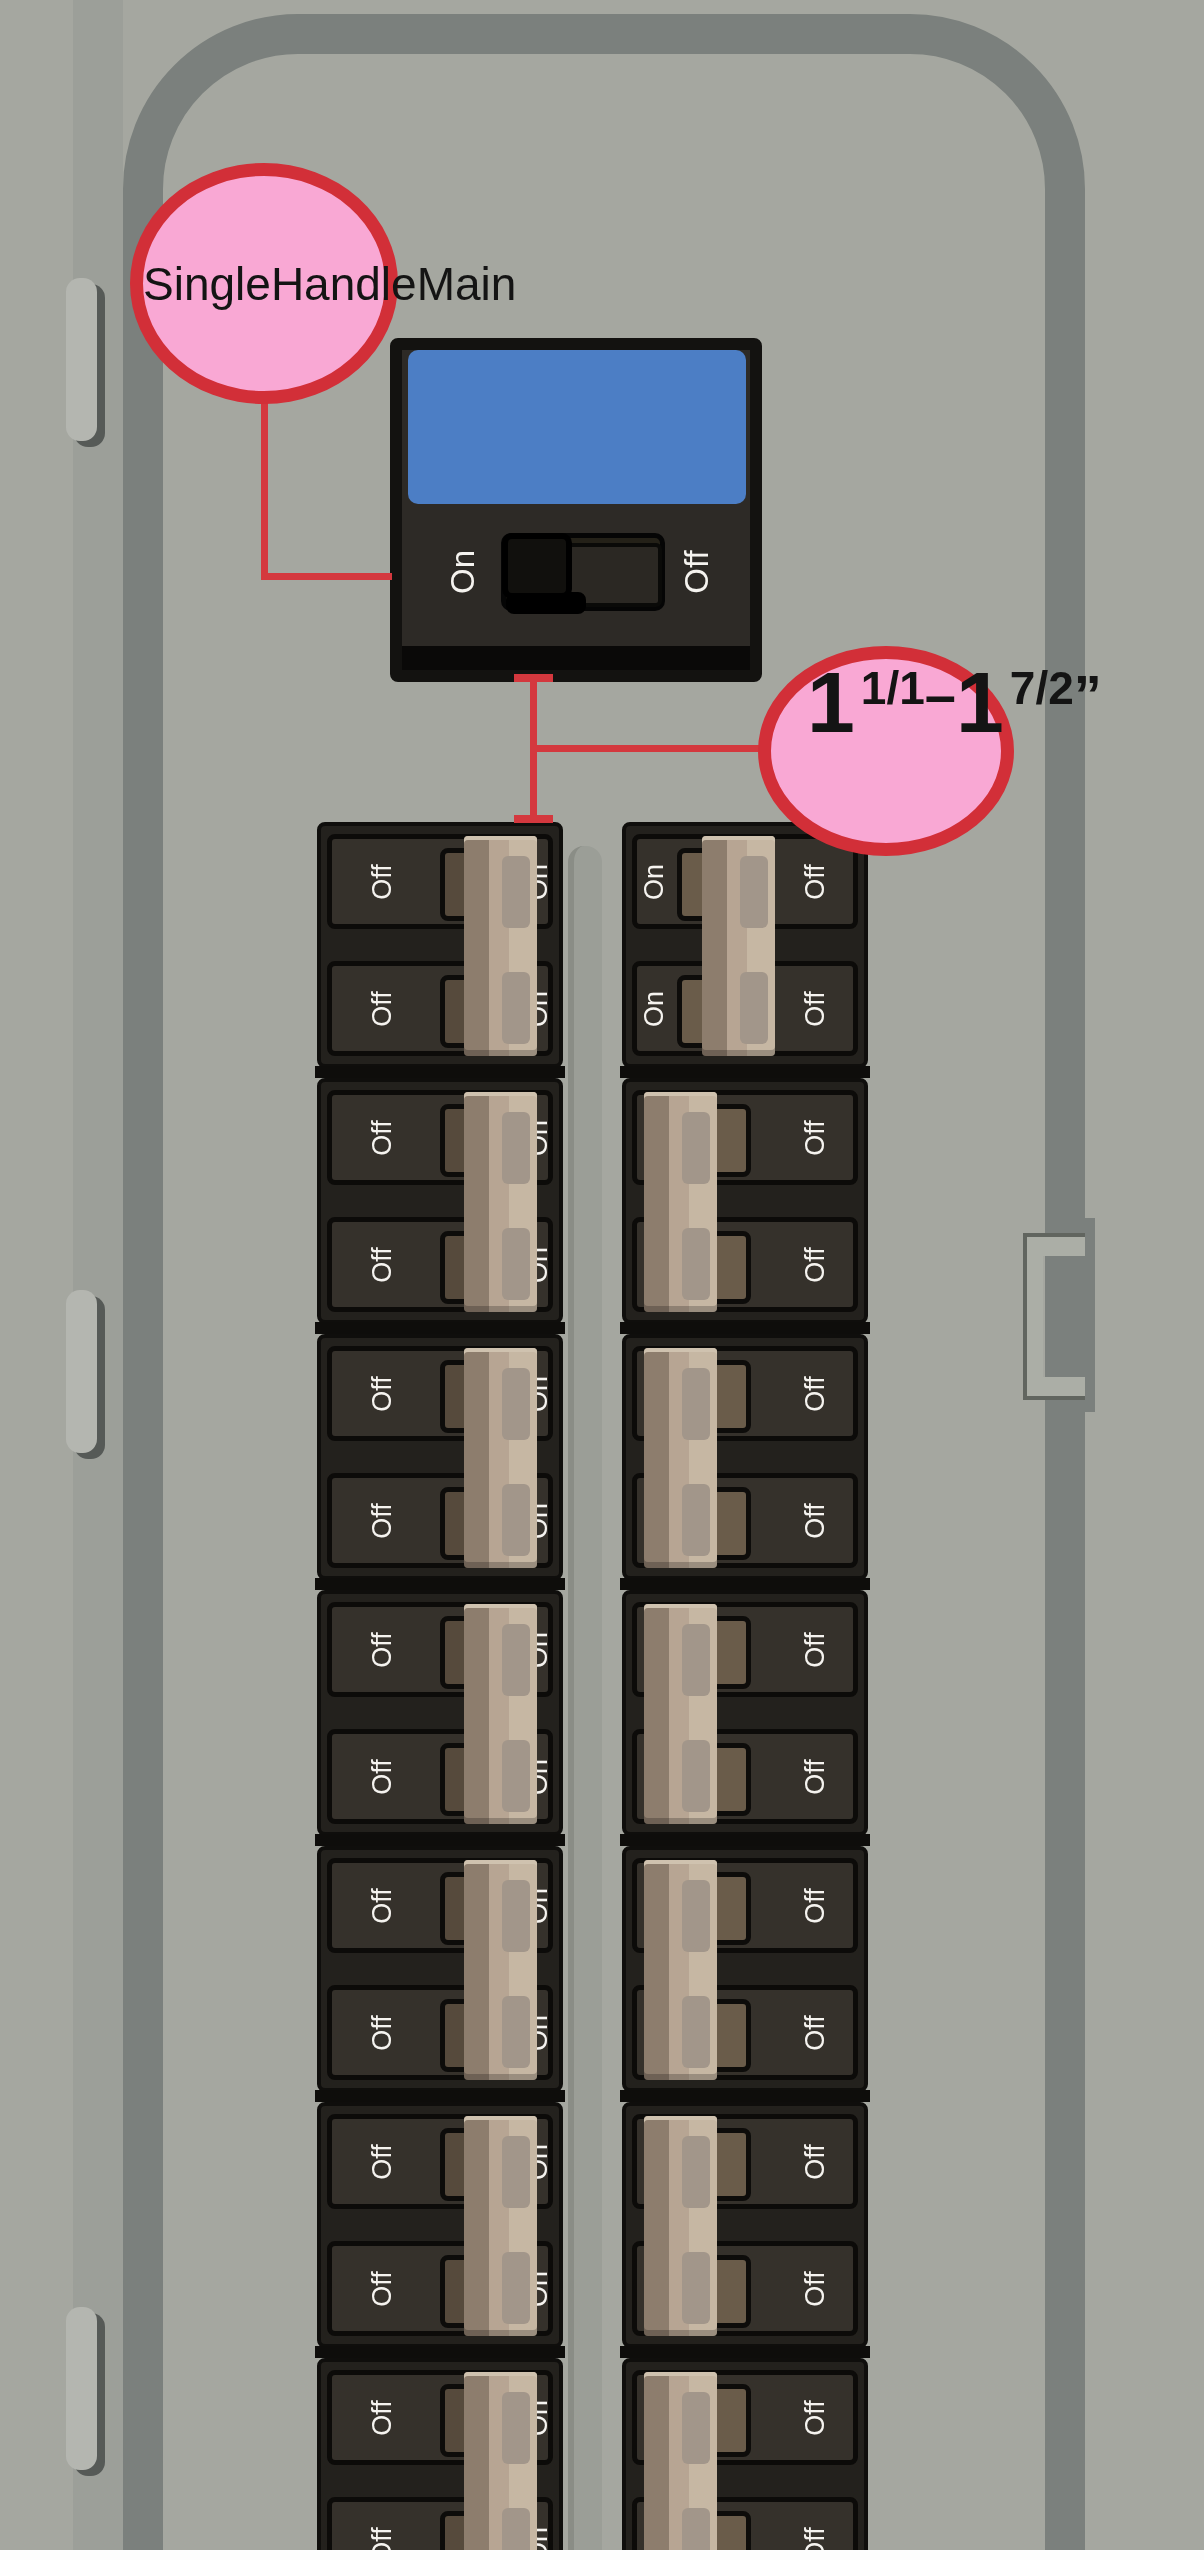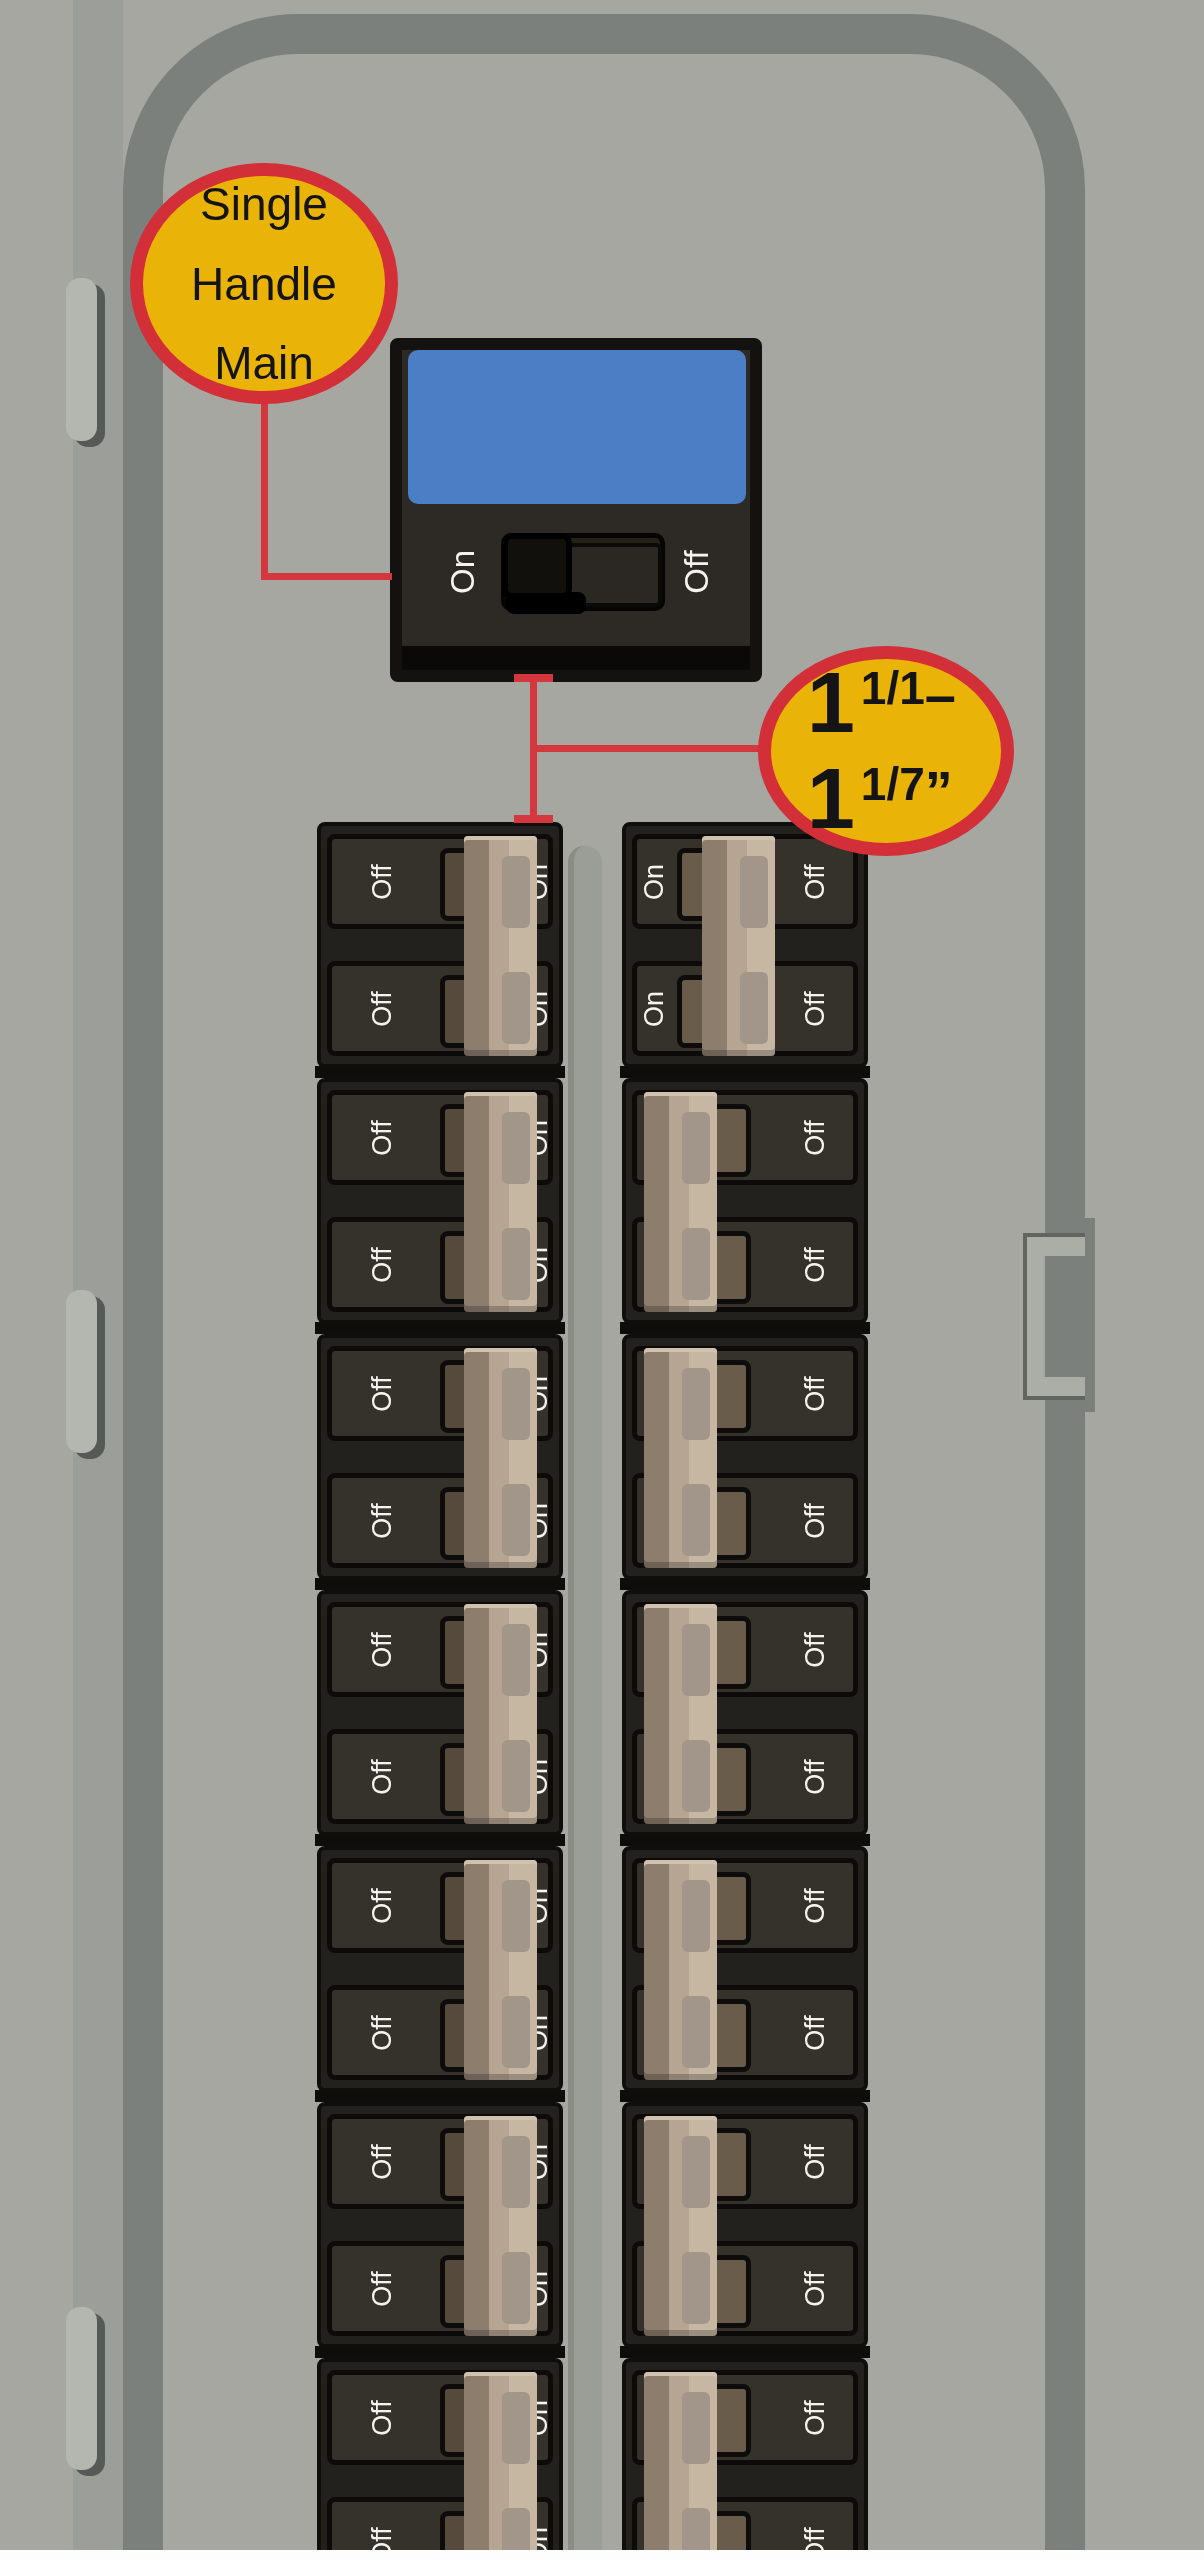--- a/index.html
+++ b/index.html
@@ -39,22 +39,22 @@
   .toggle-track{left:99px;top:183px;width:164px;height:78px;background:#242118;
                 border:5px solid #050505;border-radius:10px;box-sizing:border-box;}
   .toggle-slot{left:156px;top:193px;width:104px;height:64px;background:#2b2823;
                border:4px solid #0a0a08;border-radius:6px;box-sizing:border-box;}
   .toggle-knob{left:100px;top:183px;width:70px;height:66px;background:#11100d;
                border:6px solid #000;border-radius:10px;box-sizing:border-box;}
   .toggle-blob{left:104px;top:242px;width:80px;height:22px;background:#000;border-radius:8px;}
   .main-lbl{font-size:33px;}
   
   .red{background:#d4383e;z-index:40;}
-  .callout{box-sizing:border-box;background:#eab308;border:13px solid #d22f38;border-radius:50%;
-           z-index:50;display:flex;flex-direction:column;align-items:center;justify-content:space-between;}
+  .callout{box-sizing:border-box;background:#f9a8d4;border:13px solid #d22f38;border-radius:50%;
+           z-index:50;display:flex;align-items:center;justify-content:flex-start;}
   .co1{left:130px;top:163px;width:268px;height:241px;}
   .co1 span{font-size:46px;line-height:56px;font-weight:500;color:#141414;}
   .co2{left:758px;top:646px;width:256px;height:210px;align-items:flex-start;padding-left:36px;}
   .meas-line{display:flex;align-items:flex-start;height:88px;color:#141414;}
   .meas-big{font-size:86px;line-height:86px;font-weight:600;}
   .meas-frac{font-size:46px;line-height:46px;font-weight:600;margin:6px 0 0 6px;}
   .meas-suffix{font-size:56px;line-height:56px;font-weight:700;margin-top:8px;}
   .bottom-strip{left:0;top:2550px;width:1204px;height:10px;background:#fdfdfd;z-index:60;}
 </style>
 </head>
@@ -343,18 +343,18 @@
   <span>Main</span>
 </div>
 <div class="abs callout co2">
   <div class="meas-line">
     <span class="meas-big">1</span>
     <span class="meas-frac">1/1</span>
     <span class="meas-suffix">–</span>
   </div>
   <div class="meas-line">
     <span class="meas-big">1</span>
-    <span class="meas-frac">1/7</span>
+    <span class="meas-frac">7/2</span>
     <span class="meas-suffix">”</span>
   </div>
 </div>
 
 <div class="abs bottom-strip"></div>
 
 </body></html>

